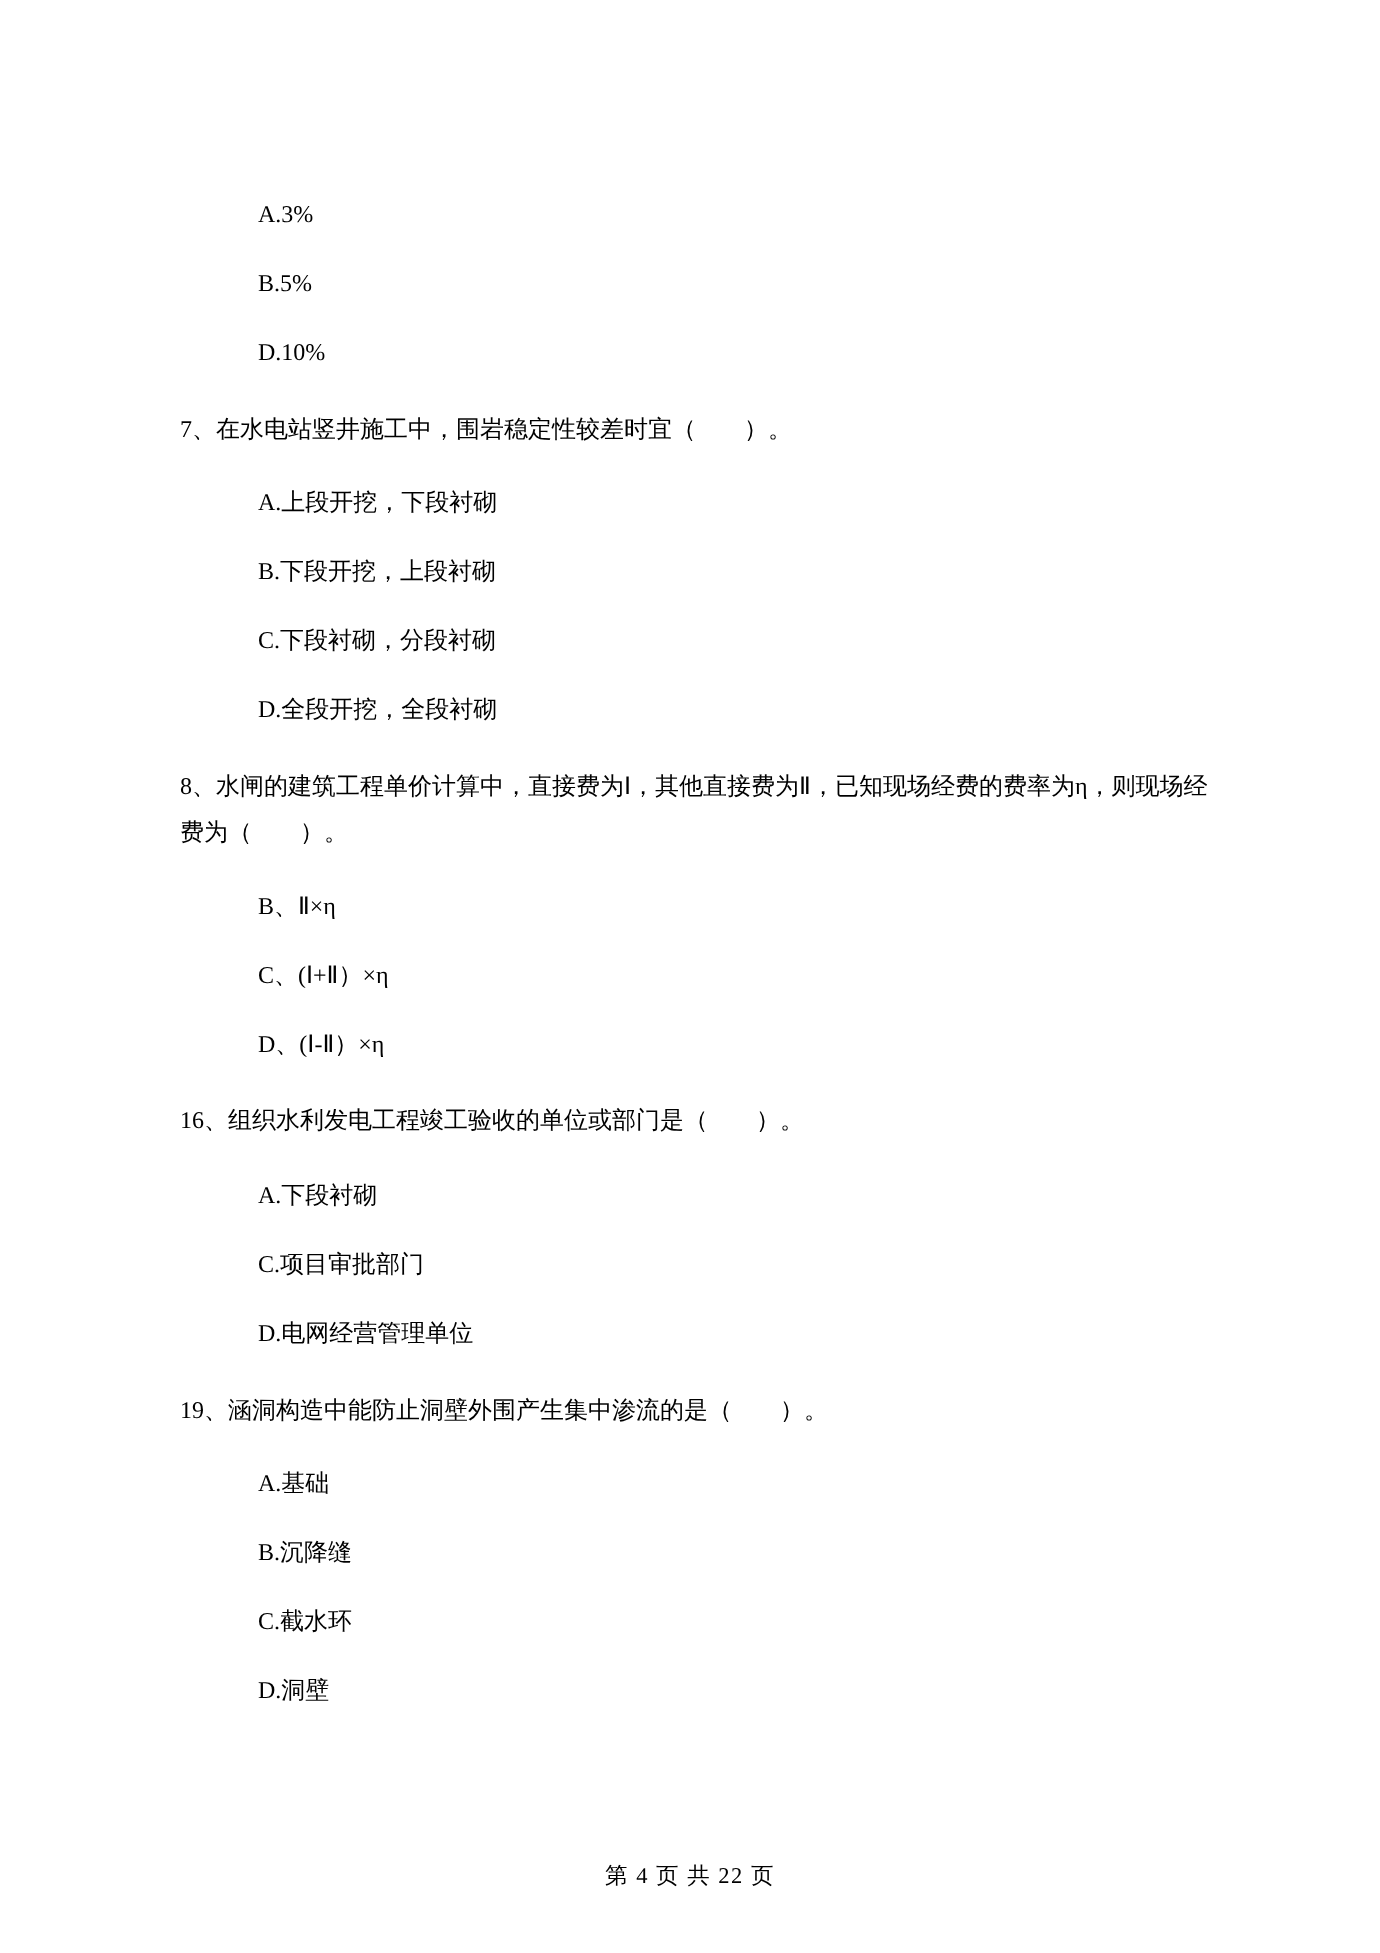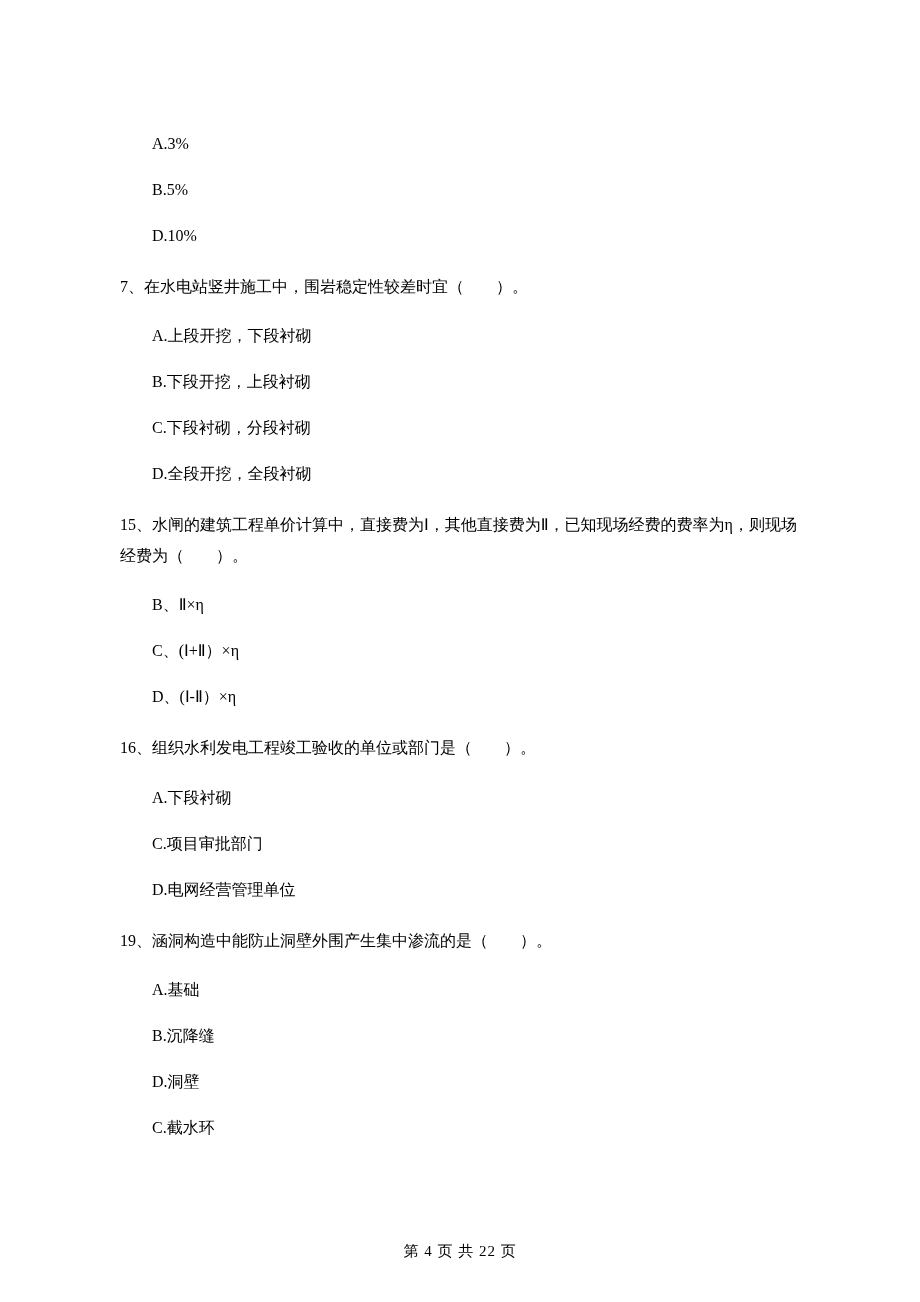--- a/index.html
+++ b/index.html
@@ -15,21 +15,21 @@
     width: 920px;
     min-height: 1302px;
     padding-top: 110px;
     padding-left: 120px;
     padding-right: 110px;
     padding-bottom: 60px;
     box-sizing: border-box;
     position: relative;
   }
   .option {
-    margin-left: 32px;
+    margin-left: 52px;
     margin-top: 22px;
     margin-bottom: 22px;
   }
   .question {
     margin-top: 24px;
     margin-bottom: 22px;
     line-height: 1.9;
   }
   .footer {
     position: absolute;
@@ -49,30 +49,30 @@
   <div class="option">A.3%</div>
   <div class="option">B.5%</div>
   <div class="option">D.10%</div>
 
   <div class="question">7、在水电站竖井施工中，围岩稳定性较差时宜（　　）。</div>
   <div class="option">A.上段开挖，下段衬砌</div>
   <div class="option">B.下段开挖，上段衬砌</div>
   <div class="option">C.下段衬砌，分段衬砌</div>
   <div class="option">D.全段开挖，全段衬砌</div>
 
-  <div class="question">15、水闸的建筑工程单价计算中，直接费为Ⅰ，其他直接费为Ⅱ，已知现场经费的费率为η，则现场经费为（　　）。</div>
+  <div class="question">8、水闸的建筑工程单价计算中，直接费为Ⅰ，其他直接费为Ⅱ，已知现场经费的费率为η，则现场经费为（　　）。</div>
   <div class="option">B、Ⅱ×η</div>
   <div class="option">C、(Ⅰ+Ⅱ）×η</div>
   <div class="option">D、(Ⅰ-Ⅱ）×η</div>
 
   <div class="question">16、组织水利发电工程竣工验收的单位或部门是（　　）。</div>
   <div class="option">A.下段衬砌</div>
   <div class="option">C.项目审批部门</div>
   <div class="option">D.电网经营管理单位</div>
 
   <div class="question">19、涵洞构造中能防止洞壁外围产生集中渗流的是（　　）。</div>
   <div class="option">A.基础</div>
   <div class="option">B.沉降缝</div>
+  <div class="option">C.截水环</div>
   <div class="option">D.洞壁</div>
-  <div class="option">C.截水环</div>
 
   <div class="footer">第 4 页 共 22 页</div>
 </div>
 
 </body></html>

